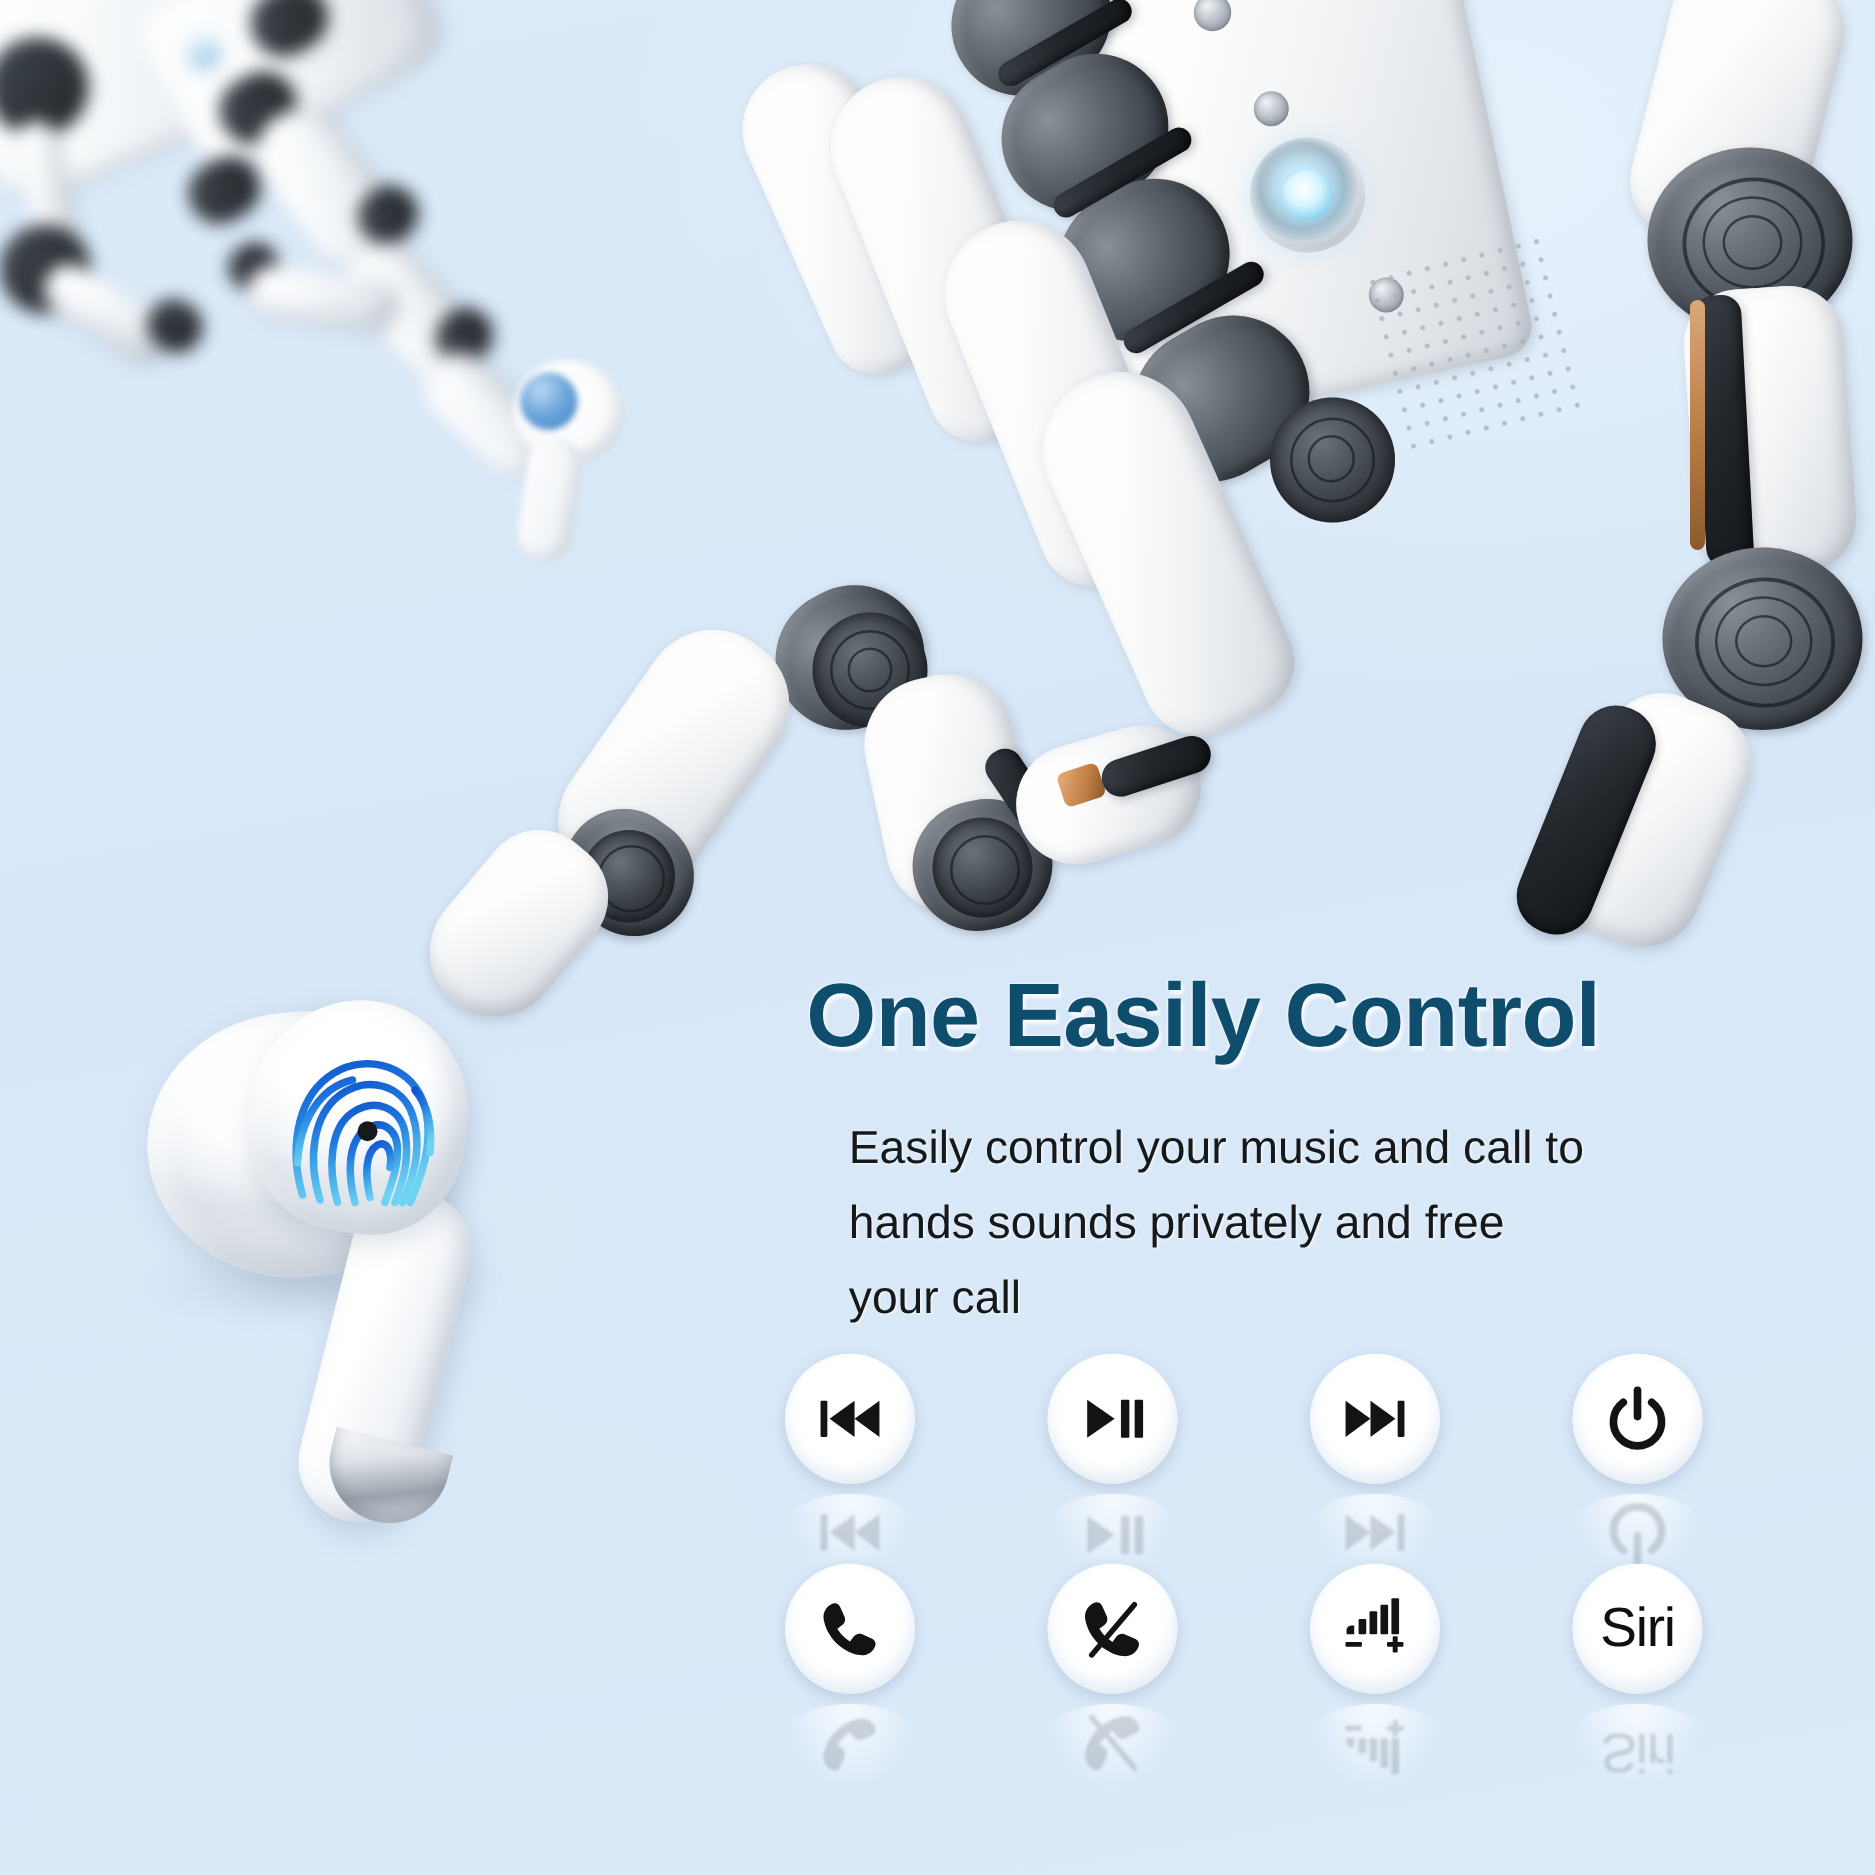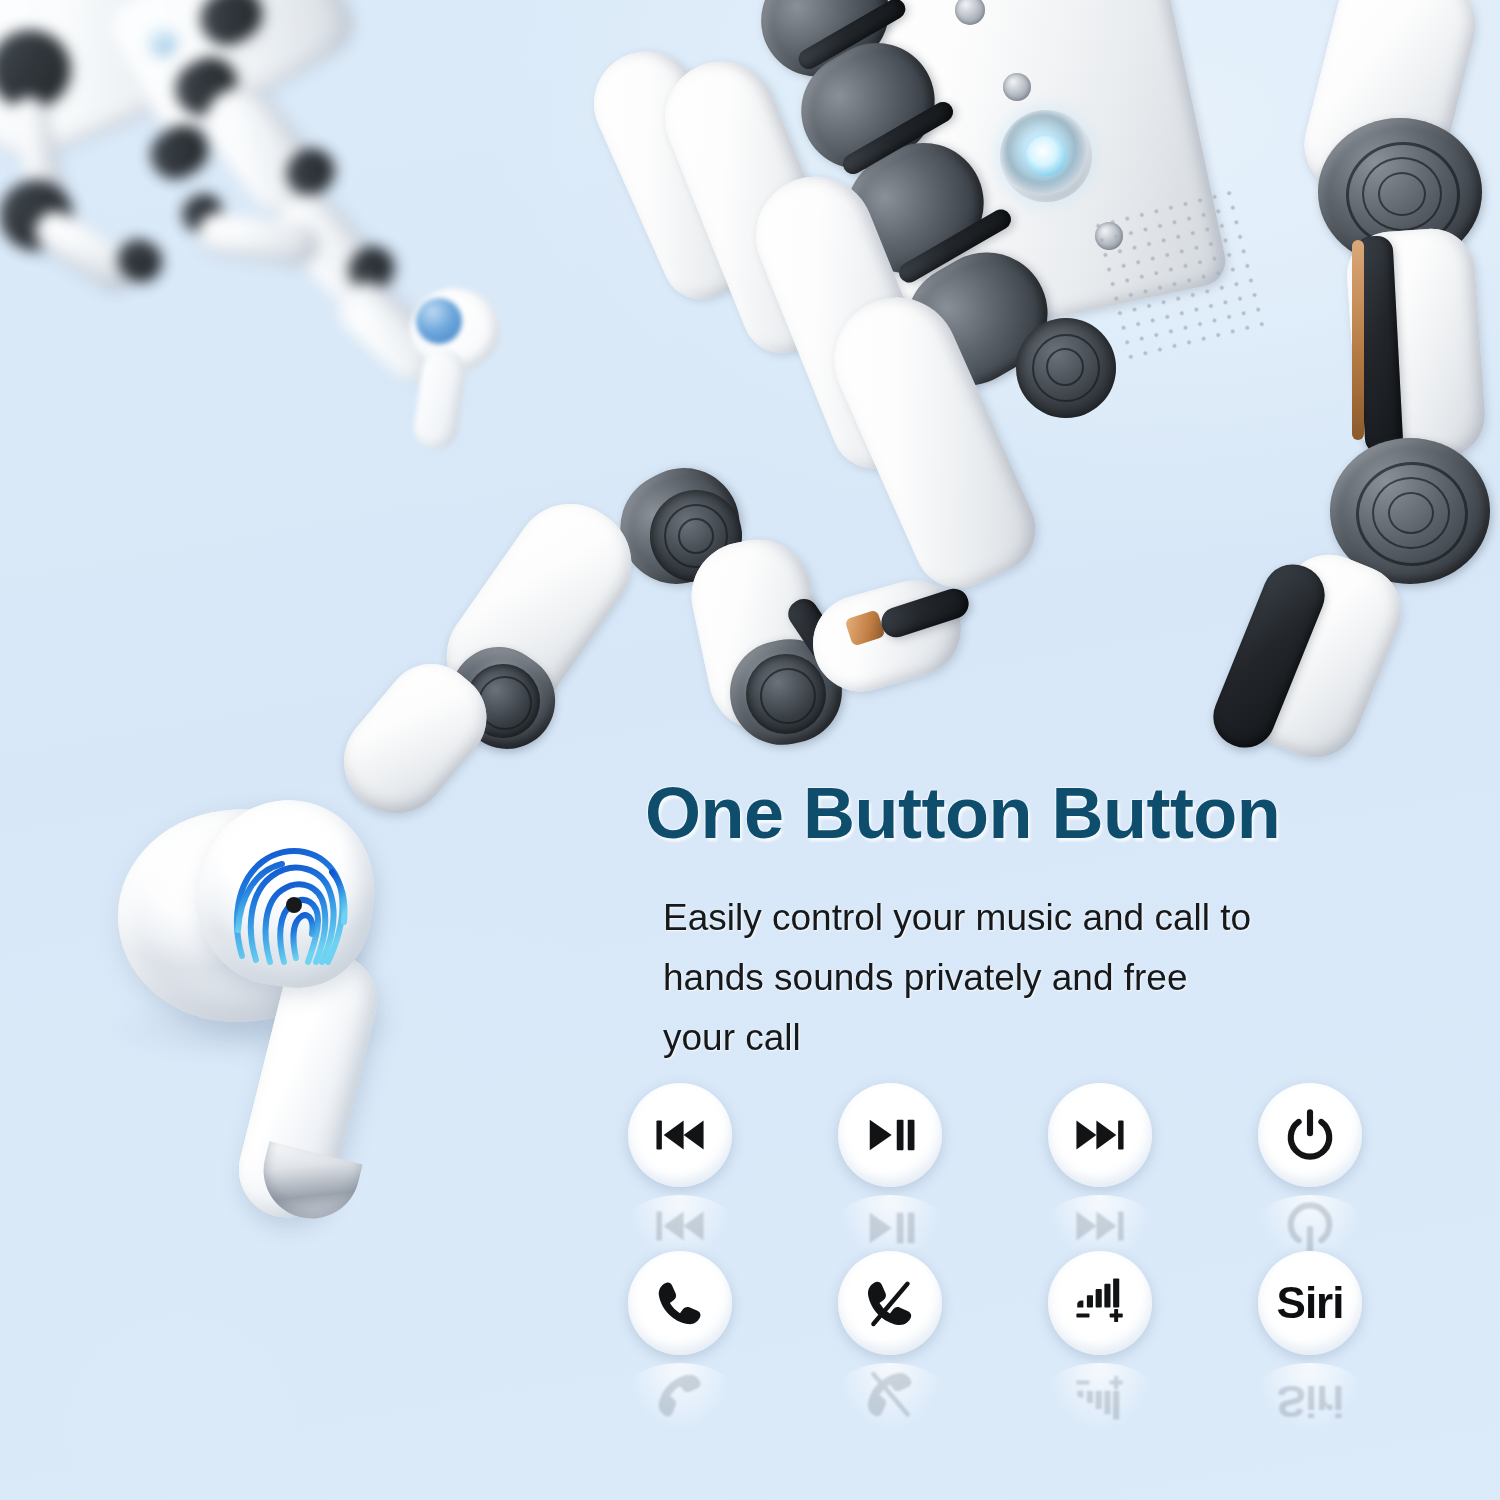--- a/index.html
+++ b/index.html
@@ -34,21 +34,21 @@
   .blurgroup{filter:blur(7px);opacity:.92;}
 
   
   .headline{
     position:absolute;left:645px;top:772px;
     font-size:72px;font-weight:bold;color:#0f4d6d;letter-spacing:-0.5px;
     text-shadow:2px 3px 3px rgba(255,255,255,.85), -1px -1px 1px rgba(255,255,255,.6);
     white-space:nowrap;
   }
   .bodytext{
-    position:absolute;left:663px;top:888px;width:720px;
+    position:absolute;left:679px;top:888px;width:720px;
     font-size:37px;color:#16181a;line-height:1.62;font-weight:400;
     text-shadow:1px 1px 2px rgba(255,255,255,.8);
   }
   .bodytext div{white-space:nowrap;}
 
   
   .icon-grid{position:absolute;left:628px;top:1083px;width:840px;}
   .icon-row{display:flex;gap:0;}
   .icon-cell{width:210px;height:172px;position:relative;}
   .icon-circle{
@@ -62,21 +62,21 @@
     background:radial-gradient(ellipse at 50% 0%, rgba(255,255,255,.80) 0%, rgba(255,255,255,0) 72%);
     overflow:hidden;
   }
   .icon-reflect .rglyph{
     position:absolute;left:0;top:-10px;width:104px;height:70px;
     display:flex;align-items:flex-start;justify-content:center;
     transform:scaleY(-1);transform-origin:center;
     opacity:.26;filter:blur(1.1px);
   }
   .icon-circle svg, .rglyph svg{display:block;}
-  .siri-text{font-size:44px;font-weight:bold;color:#0d0f11;line-height:1;letter-spacing:-1px;}
+  .siri-text{font-size:44px;font-weight:normal;color:#0d0f11;line-height:1;letter-spacing:-1px;}
   .rglyph .siri-text{font-size:44px;}
 
   
   .earbud{position:absolute;left:110px;top:800px;width:380px;height:440px;}
   .eb-body{
     position:absolute;left:8px;top:10px;width:236px;height:212px;border-radius:50% 48% 46% 52%;
     background:
       radial-gradient(ellipse 120px 100px at 38% 26%, #ffffff 0%, #fdfdfe 48%, #eef1f5 76%, #dde2e9 100%);
     box-shadow: inset -14px -12px 28px rgba(150,162,178,.40), inset 10px 10px 22px rgba(255,255,255,.95),
                 6px 10px 26px rgba(110,130,155,.28);
@@ -246,21 +246,21 @@
 
     <div class="part joint" style="left:1330px;top:438px;width:160px;height:146px;border-radius:50%;"></div>
     <div class="joint-ring" style="left:1356px;top:462px;width:106px;height:98px;border-width:3px;"></div>
     <div class="joint-ring" style="left:1372px;top:477px;width:74px;height:68px;"></div>
     <div class="joint-ring" style="left:1388px;top:492px;width:42px;height:38px;"></div>
 
     <div class="part shell" style="left:1262px;top:556px;width:120px;height:200px;border-radius:46px;transform:rotate(22deg);"></div>
     <div class="part dark" style="left:1238px;top:560px;width:62px;height:192px;border-radius:30px;transform:rotate(22deg);"></div>
   </div>
 
-  <div class="headline">One Button Button</div>
+  <div class="headline">One Easily Control</div>
 
   <div class="bodytext">
     <div>Easily control your music and call to</div>
     <div>hands sounds privately and free</div>
     <div>your call</div>
   </div>
 
   <div class="earbud">
     <div class="eb-shadow"></div>
     <div class="eb-body"></div>

